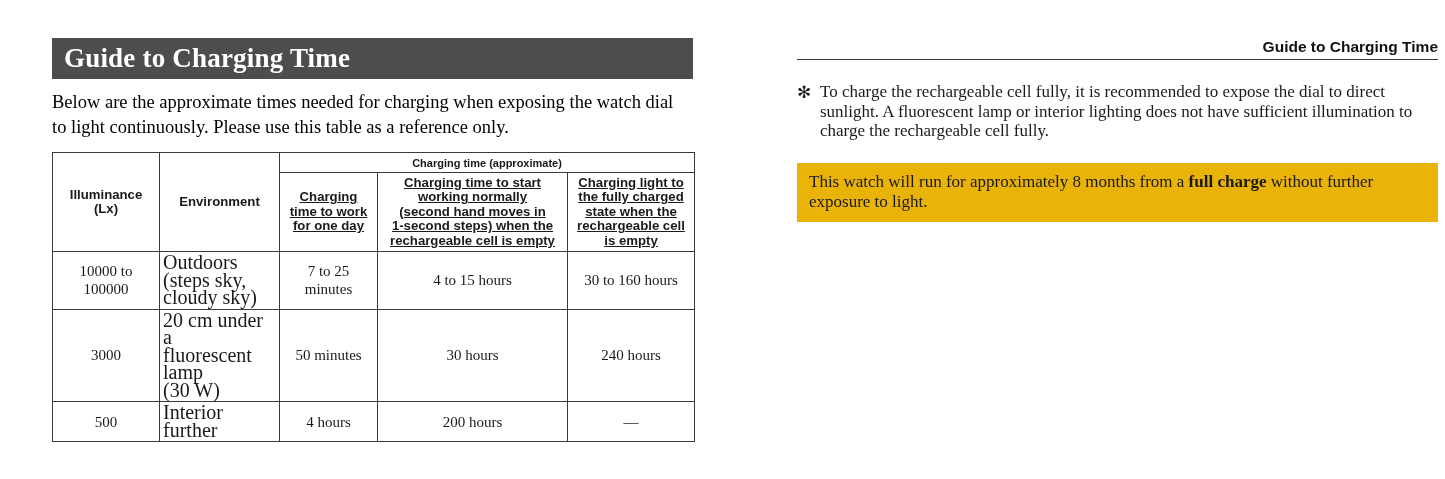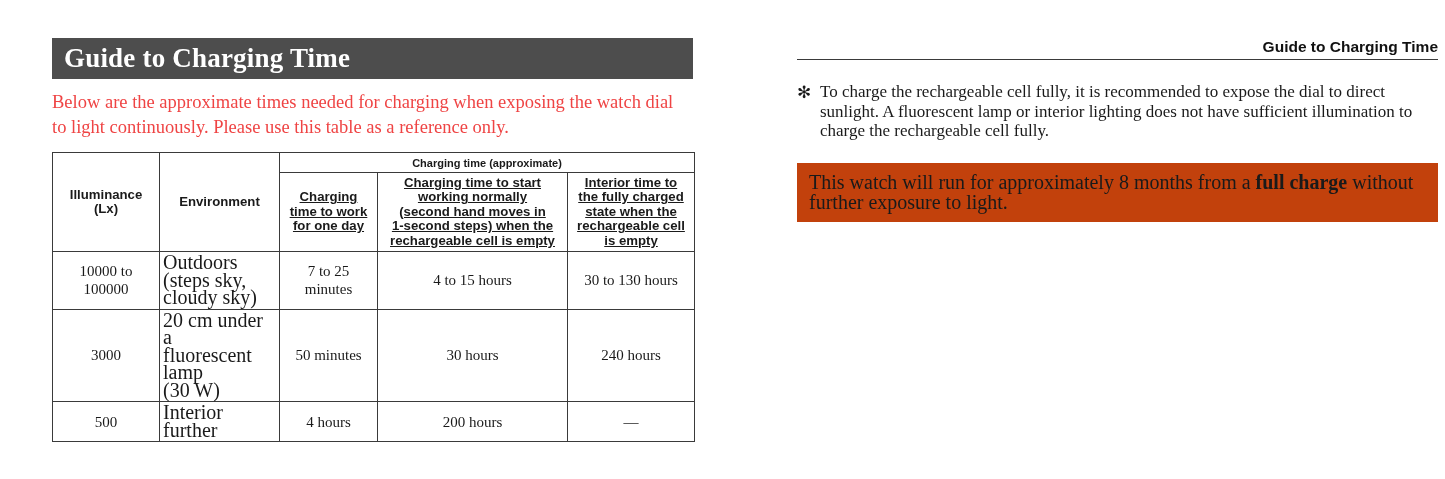--- a/index.html
+++ b/index.html
@@ -38,21 +38,21 @@
     padding: 0 0 0 12px;
     letter-spacing: 0.2px;
     box-sizing: border-box;
     width: 641px;
   }
   .intro {
     margin-top: 11px;
     font-size: 18.5px;
     line-height: 25px;
     width: 640px;
-    color: #ef4444;
+    color: #000000;
   }
 
   table.charge {
     margin-top: 12px;
     border-collapse: collapse;
     width: 643px;
     table-layout: fixed;
     font-size: 13.5px;
   }
   table.charge td, table.charge th {
@@ -133,23 +133,23 @@
     font-size: 17px;
     text-align: left;
     padding-top: 1px;
   }
   .note-text {
     flex: 1 1 auto;
     padding-left: 1px;
   }
   .callout {
     margin-top: 22px;
-    background: #c2410c;
+    background: #eab308;
     padding: 9px 12px 10px 12px;
-    font-size: 20px;
+    font-size: 17px;
     line-height: 20px;
     color: #1a1a1a;
   }
   .callout b { font-weight: bold; }
 </style>
 </head>
 <body>
 
 <div class="page">
 
@@ -184,21 +184,21 @@
             <div>for one day</div>
           </td>
           <td class="hdr-cell hdr-tall">
             <div>Charging time to start</div>
             <div>working normally</div>
             <div>(second hand moves in</div>
             <div>1-second steps) when the</div>
             <div>rechargeable cell is empty</div>
           </td>
           <td class="hdr-cell hdr-tall">
-            <div>Interior time to</div>
+            <div>Charging light to</div>
             <div>the fully charged</div>
             <div>state when the</div>
             <div>rechargeable cell</div>
             <div>is empty</div>
           </td>
         </tr>
       </thead>
       <tbody>
 
         <tr class="row-tall">
@@ -212,21 +212,21 @@
             <div>cloudy sky)</div>
           </td>
           <td class="body-center">
             <div>7 to 25</div>
             <div>minutes</div>
           </td>
           <td class="body-center">
             <div>4 to 15 hours</div>
           </td>
           <td class="body-center">
-            <div>30 to 130 hours</div>
+            <div>30 to 160 hours</div>
           </td>
         </tr>
 
         <tr class="row-tall">
           <td class="body-center">
             <div>3000</div>
           </td>
           <td class="body-left">
             <div>20 cm under a</div>
             <div>fluorescent lamp</div>

